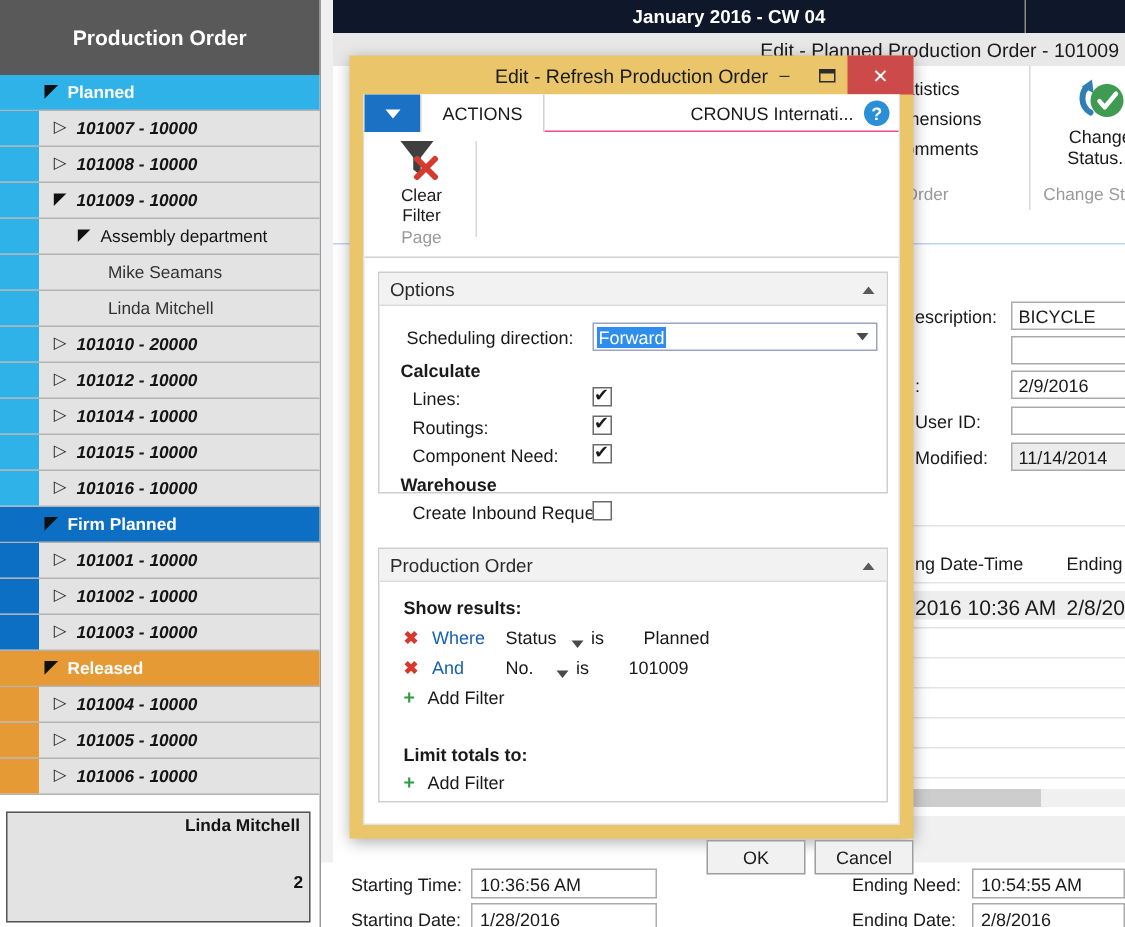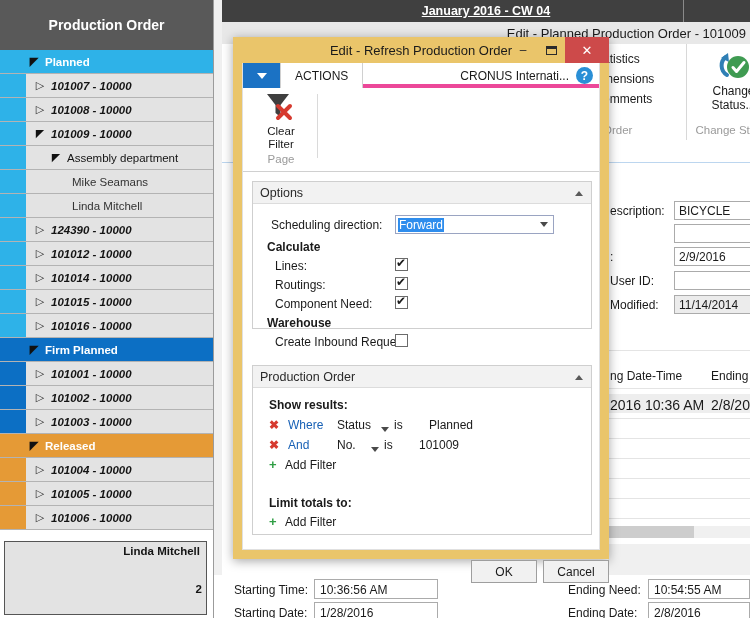--- a/index.html
+++ b/index.html
@@ -81,23 +81,23 @@
     padding: 26px 4px 0 0; color: #141414;
   }
 
   
   #bgwin {
     position: absolute; left: 214px; top: 0; width: 536px; height: 618px;
     background: #f0f0f0; overflow: hidden;
   }
   #bg-titlebar {
     position: absolute; left: 8px; top: 0; width: 528px; height: 22px;
-    background: #404040; color: #fff;
+    background: #0f172a; color: #fff;
     font-weight: bold; font-size: 12.5px;
-    display: flex; align-items: center; justify-content: center; text-decoration: underline;
+    display: flex; align-items: center; justify-content: center;
   }
   #bg-titlebar .div {
     position: absolute; right: 66px; top: 0; width: 1px; height: 22px; background: #8a8a8a;
   }
   #bg-subtitle {
     position: absolute; left: 8px; top: 22px; width: 528px; height: 22px;
     background: #e8e8e8;
     display: flex; align-items: center; justify-content: flex-end;
     font-size: 13px; color: #1a1a1a; padding-right: 4px; box-sizing: border-box;
   }
@@ -168,21 +168,21 @@
   }
   .dlg-btn.close { width: 44px; background: #cd4a4a; color: #ffffff; font-size: 13px; }
 
   #dlg-inner {
     position: absolute; left: 9px; top: 26px; width: 358px; height: 487px;
     background: #ffffff; box-sizing: border-box;
     border: 1px solid #e0e0e0; border-top: none;
   }
   #dlg-tabbar {
     position: absolute; left: 0; top: 0; width: 100%; height: 25px;
-    background: #ffffff; border-bottom: 4px solid #ec4899; box-sizing: border-box;
+    background: #ffffff; border-bottom: 1px solid #ec4899; box-sizing: border-box;
   }
   #dlg-appbtn {
     position: absolute; left: 0; top: 0; width: 37px; height: 25px;
     background: #1b72c4; display: flex; align-items: center; justify-content: center;
   }
   #dlg-appbtn .cv {
     width: 0; height: 0;
     border-left: 5px solid transparent; border-right: 5px solid transparent;
     border-top: 6px solid #ffffff;
   }
@@ -419,21 +419,21 @@
         <div class="tree-row planned child plain">
           <div class="gutter" style="background: rgb(46, 178, 232);"></div>
           <div class="body" style="padding-left: 46px;">
             <span class="label">Linda Mitchell</span>
           </div>
         </div>
         <div class="tree-row planned child">
           <div class="gutter" style="background: rgb(46, 178, 232);"></div>
           <div class="body" style="padding-left: 8px;">
             <span class="glyph-right">▷</span>
-            <span class="label">124390 - 10000</span>
+            <span class="label">101010 - 20000</span>
           </div>
         </div>
         <div class="tree-row planned child">
           <div class="gutter" style="background: rgb(46, 178, 232);"></div>
           <div class="body" style="padding-left: 8px;">
             <span class="glyph-right">▷</span>
             <span class="label">101012 - 10000</span>
           </div>
         </div>
         <div class="tree-row planned child">
@@ -559,21 +559,21 @@
         <div id="toolbar-sep"></div>
       </div>
 
       <div class="sect" style="top:118px;height:148px;">
         <div class="sect-hdr">
           <span>Options</span>
           <span class="chev-up"></span>
         </div>
         <div style="position:relative;height:124px;">
           <div class="opt-label" style="left:18px;top:14px;">Scheduling direction:</div>
-          <div class="combo" style="left:142px;top:11px;width:159px;">
+          <div class="combo" style="left:142px;top:11px;width:190px;">
             <span class="selv">Forward</span>
             <span class="cv"></span>
           </div>
 
           <div class="opt-label opt-bold" style="left:14px;top:36px;">Calculate</div>
 
           <div class="opt-label" style="left:22px;top:55px;">Lines:</div>
           <div class="cbx checked" style="left:142px;top:54px;"></div>
 
           <div class="opt-label" style="left:22px;top:74px;">Routings:</div>

